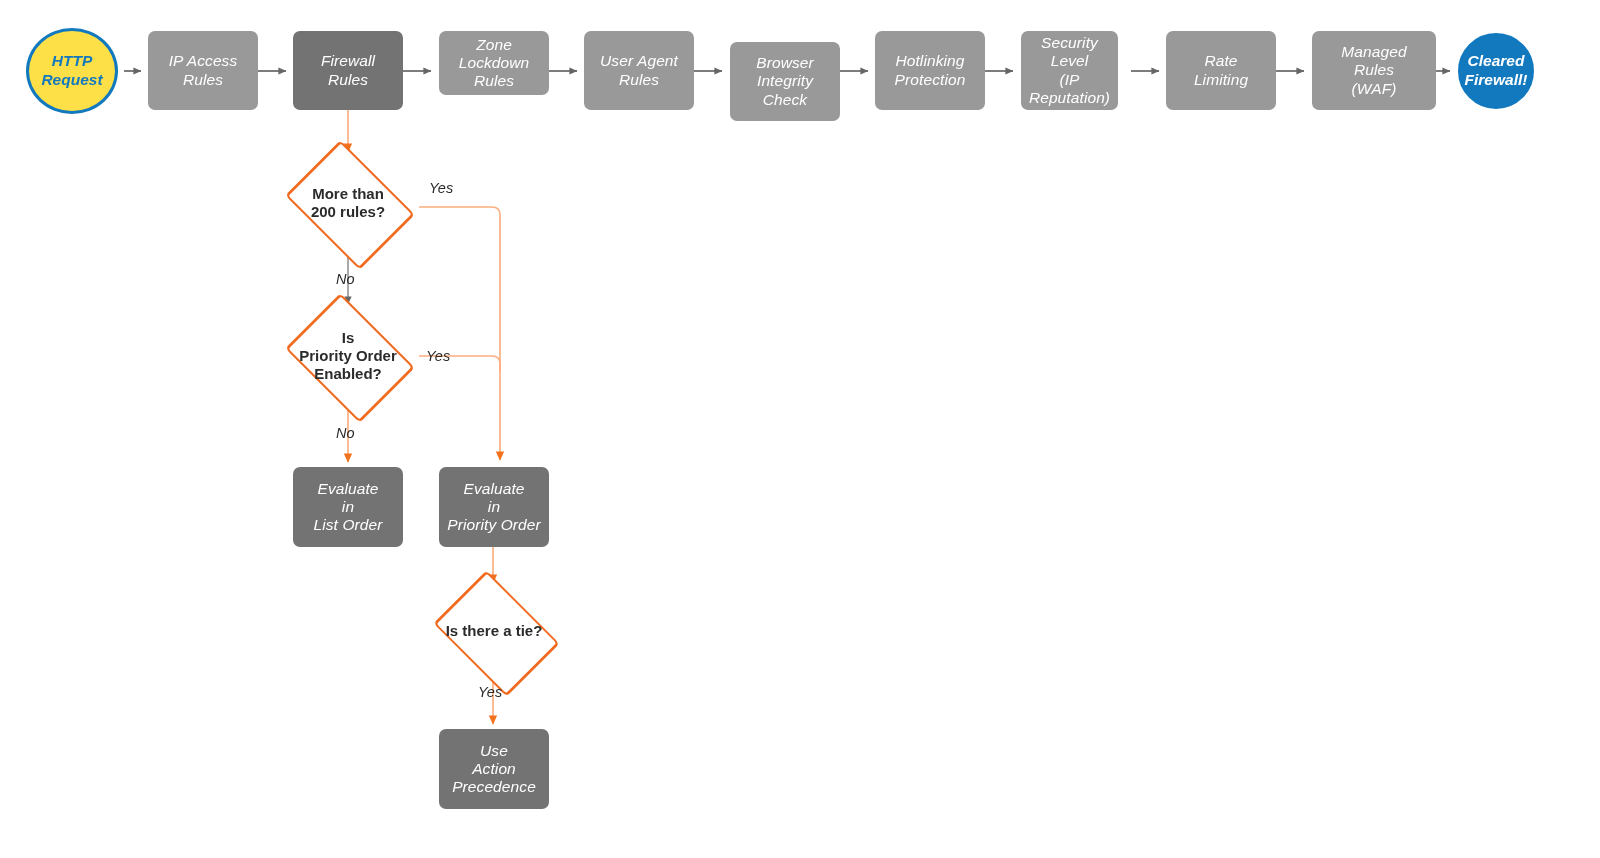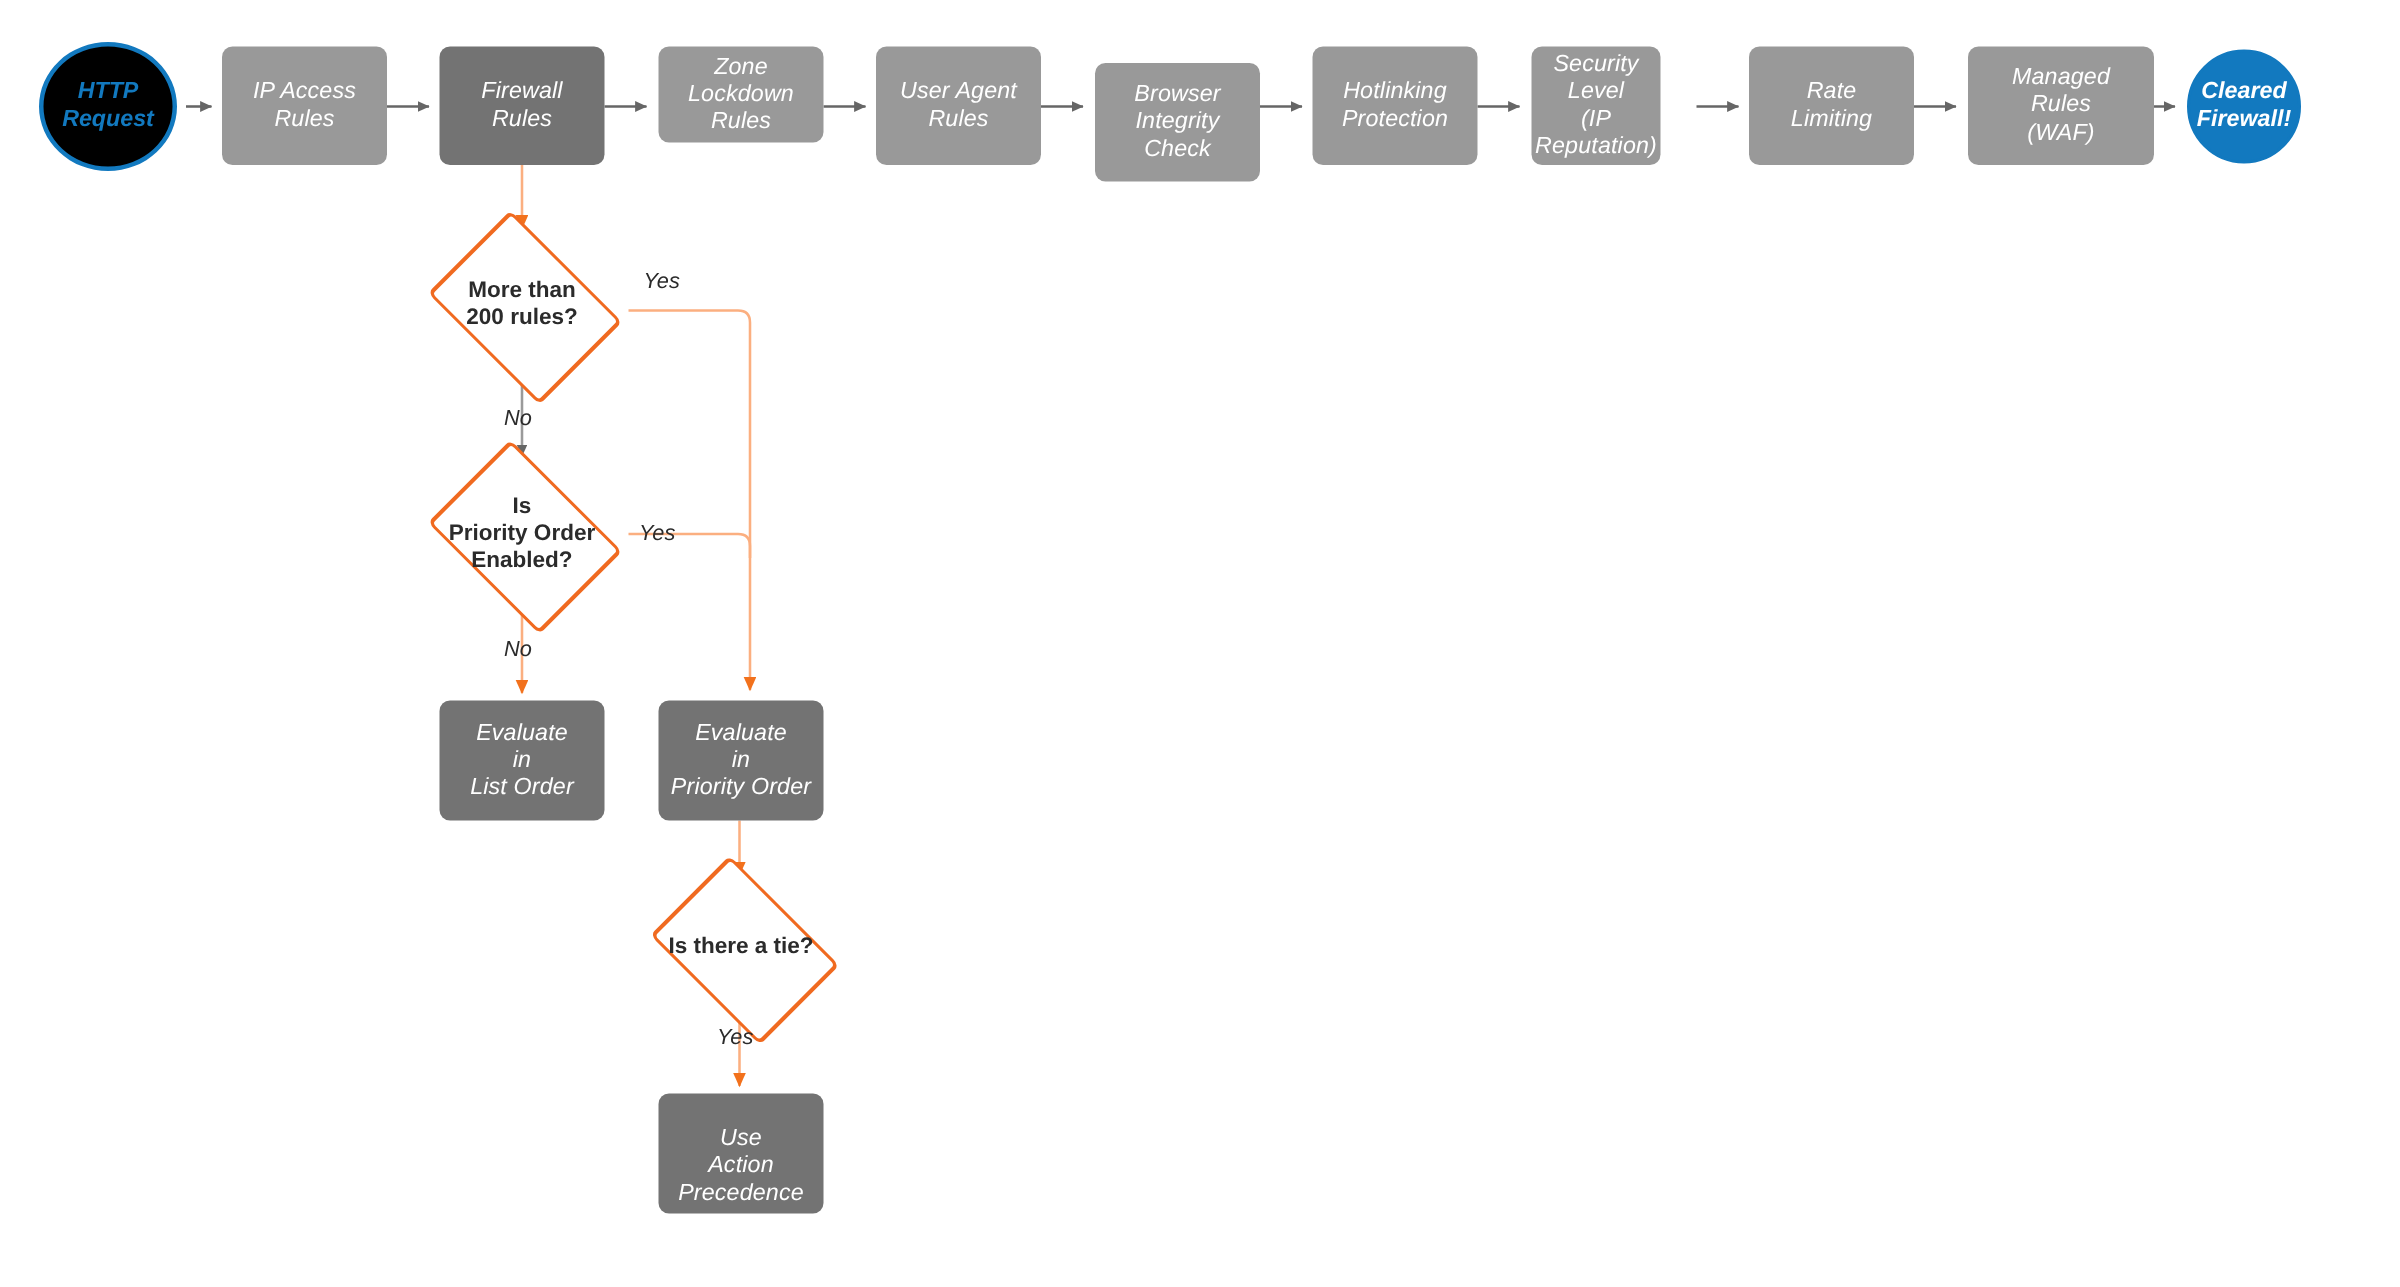--- a/index.html
+++ b/index.html
@@ -53,21 +53,21 @@
 
   
   .circle {
     border-radius: 50%;
     font-style: italic;
     font-weight: bold;
     font-size: 15.5px;
     line-height: 1.2;
   }
   .circle.start {
-    background: #000000;
+    background: #fde047;
     border: 3.5px solid #1279BF;
     color: #1279BF;
   }
   .circle.end {
     background: #1279BF;
     border: 2px solid #1279BF;
     color: #ffffff;
   }
 
   
@@ -182,21 +182,21 @@
     <span style="white-space:pre-line;">Browser
 Integrity
 Check</span>
   </div>
 
   <div class="node box gray" style="left:875px; top:31px; width:110px; height:79px;">
     <span style="white-space:pre-line;">Hotlinking
 Protection</span>
   </div>
 
-  <div class="node box gray" style="left:1021px; top:31px; width:86px; height:79px;">
+  <div class="node box gray" style="left:1021px; top:31px; width:97px; height:79px;">
     <span style="white-space:pre-line;">Security
 Level
 (IP Reputation)</span>
   </div>
 
   <div class="node box gray" style="left:1166px; top:31px; width:110px; height:79px;">
     <span style="white-space:pre-line;">Rate
 Limiting</span>
   </div>
 
@@ -237,21 +237,21 @@
 in
 List Order</span>
   </div>
 
   <div class="node box orange" style="left:439px; top:467px; width:110px; height:80px;">
     <span style="white-space:pre-line;">Evaluate
 in
 Priority Order</span>
   </div>
 
-  <div class="node box orange" style="left:439px; top:729px; width:110px; height:80px;align-items:flex-end;">
+  <div class="node box orange" style="left:439px; top:729px; width:110px; height:80px;">
     <span style="white-space:pre-line;">Use
 Action
 Precedence</span>
   </div>
 
   <span class="elabel" style="left:429px; top:180px;">Yes</span>
 
   <span class="elabel" style="left:336px; top:271px;">No</span>
 
   <span class="elabel" style="left:426px; top:348px;">Yes</span>

